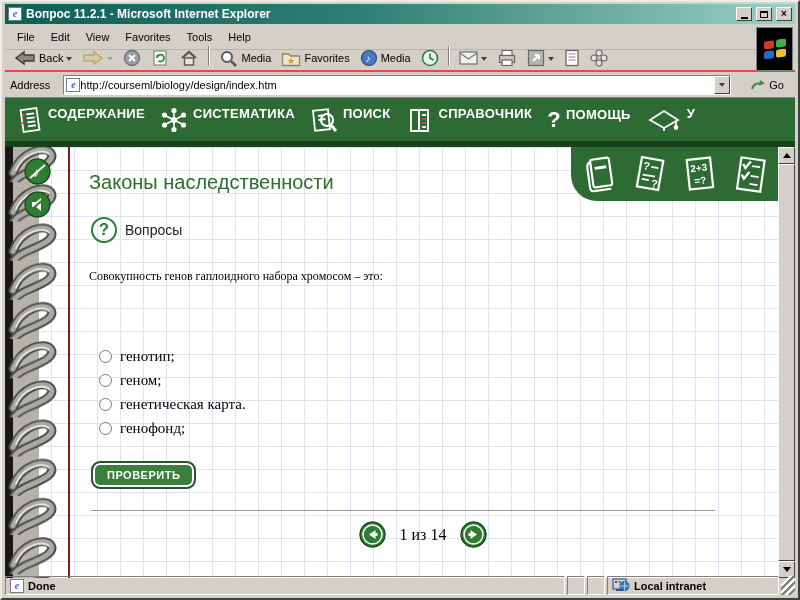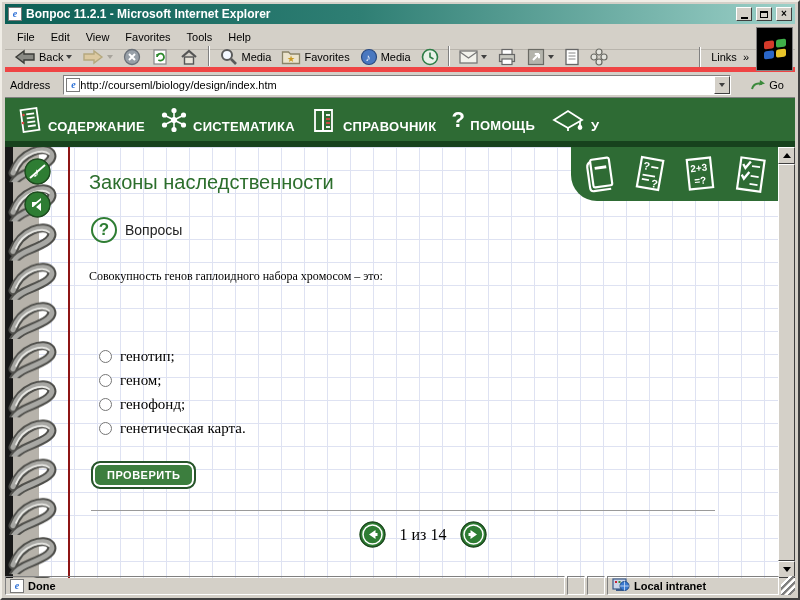--- a/index.html
+++ b/index.html
@@ -13,35 +13,35 @@
   .min-glyph{width:7px;height:2px;background:#000;margin-top:7px}
   .max-glyph{width:8px;height:7px;border:1px solid #000;border-top:2px solid #000}
   
   .menubar{position:absolute;left:3px;right:3px;top:22px;height:26px;display:flex;align-items:center;padding-left:4px;border-bottom:1px solid #b8b4ac;font-size:11px}
   .menu-item{padding:3px 8px;cursor:default}
   
   .throbber{position:absolute;right:5px;top:25px;width:37px;height:44px;background:#000;border:1px solid #808080;display:flex;align-items:center;justify-content:center;z-index:5}
   .flag{display:grid;grid-template-columns:10px 10px;grid-template-rows:8px 8px;gap:2px;transform:skewY(-8deg)}
   .flag span{border-radius:2px}
   
-  .toolbar{position:absolute;left:3px;right:3px;top:44px;height:26px;display:flex;padding-left:4px;border-bottom:5px solid #ef4444;font-size:11px;color:#000}
+  .toolbar{position:absolute;left:3px;right:3px;top:44px;height:26px;display:flex;padding-left:4px;border-bottom:2px solid #ef4444;font-size:11px;color:#000}
   .tbtn{display:flex;align-items:center;gap:3px;padding:2px 5px;white-space:nowrap}
   .dd{width:0;height:0;border:3px solid transparent;border-top:4px solid #404040;margin-top:4px}
   .dd.dis{border-top-color:#a8a49c}
   .tsep{width:0;height:20px;border-left:1px solid #808080;border-right:1px solid #fff;margin:0 4px}
   .links-area{margin-left:auto;display:flex;align-items:center;gap:6px;padding-right:46px}
   
   .addrbar{position:absolute;left:3px;right:3px;top:70px;height:26px;display:flex;align-items:center;gap:13px;padding:0 5px;border-bottom:1px solid #808080;font-size:11px}
   .addr-field{flex:1;height:20px;background:#fff;border-top:1px solid #808080;border-left:1px solid #808080;border-bottom:1px solid #fff;border-right:1px solid #fff;display:flex;align-items:center;padding-left:2px}
   .addr-field input{flex:1;border:none;outline:none;font-size:11px;font-family:"Liberation Sans",sans-serif}
   .addr-dd{width:16px;height:18px;background:#d4d0c8;border-top:1px solid #fff;border-left:1px solid #fff;border-right:1px solid #404040;border-bottom:1px solid #404040;display:flex;align-items:center;justify-content:center}
   .go-btn{display:flex;align-items:center;gap:3px;padding:2px 6px}
   
   .navbar{position:absolute;left:3px;right:3px;top:96px;height:49px;background:#2e6b34;border-bottom:6px solid #17421d;display:flex;align-items:center;gap:15px;padding-left:12px;overflow:hidden;white-space:nowrap}
-  .nav-item{display:flex;align-items:flex-end;gap:5px;color:#fff;font-weight:bold;font-size:13px;letter-spacing:.3px;cursor:pointer;flex:0 0 auto}
+  .nav-item{display:flex;align-items:flex-start;gap:5px;color:#fff;font-weight:bold;font-size:13px;letter-spacing:.3px;cursor:pointer;flex:0 0 auto}
   .nav-q{font-size:22px;font-weight:bold;color:#fff}
   
   .content{position:absolute;left:3px;right:3px;top:145px;height:431px;background:#fff;overflow:hidden}
   .pagewrap{position:absolute;left:0;right:17px;top:0;bottom:0;background:#fff;background-image:linear-gradient(#dee2f2 1px,transparent 1px),linear-gradient(90deg,#dee2f2 1px,transparent 1px);background-size:23px 23px;overflow:hidden}
   .spiral{position:absolute;left:0;top:0}
   .redline{position:absolute;left:63px;top:0;bottom:0;width:2px;background:#8e1515}
   .green-panel{position:absolute;right:0;top:0;width:207px;height:54px;background:#2e6b34;border-radius:0 0 0 26px;display:flex;align-items:center;justify-content:center;gap:14px}
   .sound-btn{position:absolute;left:19px;width:27px;height:27px;border-radius:50%;cursor:pointer}
   .heading{position:absolute;left:84px;top:24px;font-size:20px;font-weight:normal;color:#2c6e2c}
   .qsection{position:absolute;left:86px;top:70px;display:flex;align-items:center;gap:8px}
@@ -202,25 +202,20 @@
     <span class="tbtn">
       <svg width="18" height="18" viewBox="0 0 18 18">
           <g fill="#e4e4de" stroke="#6a6a64" stroke-width="1.2">
             <circle cx="9" cy="4" r="3"></circle>
             <circle cx="14" cy="9" r="3"></circle>
             <circle cx="9" cy="14" r="3"></circle>
             <circle cx="4" cy="9" r="3"></circle>
           </g>
         </svg>
     </span>
-    <span class="links-area">
-      <span class="tsep"></span>
-      <span>Links</span>
-      <span>»</span>
-    </span>
   </div>
 
   <div class="addrbar">
     <span>Address</span>
     <span class="addr-field">
       <span class="ie-page">e</span>
       <input value="http://courseml/biology/design/index.htm" style="">
       <span class="addr-dd">
           <span class="dd"></span>
         </span>
@@ -258,20 +253,32 @@
             <circle cx="14" cy="4.5" r="1.8"></circle>
             <circle cx="14" cy="23.5" r="1.8"></circle>
             <circle cx="4.5" cy="9" r="1.8"></circle>
             <circle cx="23.5" cy="19" r="1.8"></circle>
             <circle cx="4.5" cy="19" r="1.8"></circle>
             <circle cx="23.5" cy="9" r="1.8"></circle>
             <circle cx="14" cy="14" r="2.2"></circle>
           </g>
         </svg>
       <span>СИСТЕМАТИКА</span>
+    </span>
+    <span class="nav-item">
+      <svg width="28" height="28" viewBox="0 0 28 28">
+          <g fill="none" stroke="#fff" stroke-width="1.8">
+            <rect x="4" y="4" width="15" height="20" transform="rotate(-6 11 14)"></rect>
+            <line x1="8" y1="10" x2="15" y2="9"></line>
+            <line x1="8.5" y1="14" x2="15.5" y2="13"></line>
+            <circle cx="17" cy="14" r="6" stroke-width="2.2"></circle>
+            <line x1="21" y1="19" x2="26" y2="25" stroke-width="3"></line>
+          </g>
+        </svg>
+      <span>ПОИСК</span>
     </span>
     <span class="nav-item">
       <svg width="28" height="28" viewBox="0 0 28 28">
           <g fill="none" stroke="#fff" stroke-width="1.8">
             <path d="M5 4 h8 v21 h-8 z"></path>
             <path d="M13 4 h9 v21 h-9 z"></path>
             <line x1="16" y1="9" x2="20" y2="9"></line>
             <line x1="16" y1="13" x2="20" y2="13" stroke="#d44"></line>
             <line x1="16" y1="17" x2="20" y2="17" stroke="#d44"></line>
             <line x1="16" y1="21" x2="20" y2="21"></line>
@@ -375,25 +382,25 @@
         <li>
             <input type="radio" name="answer" style="">
             <span>генотип;</span>
           </li>
         <li>
             <input type="radio" name="answer" style="">
             <span>геном;</span>
           </li>
         <li>
             <input type="radio" name="answer" style="">
-            <span>генофонд;</span>
+            <span>генетическая карта.</span>
           </li>
         <li>
             <input type="radio" name="answer" style="">
-            <span>генетическая карта.</span>
+            <span>генофонд;</span>
           </li>
       </ul>
 
       <button class="check-btn">ПРОВЕРИТЬ</button>
 
       <div class="sepline"></div>
 
       <div class="pager">
         <svg class="circle-btn" width="27" height="27" viewBox="0 0 27 27">
           <circle cx="13.5" cy="13.5" r="12.5" fill="#2e7d33" stroke="#1c4a1e" stroke-width="1.5"></circle>

